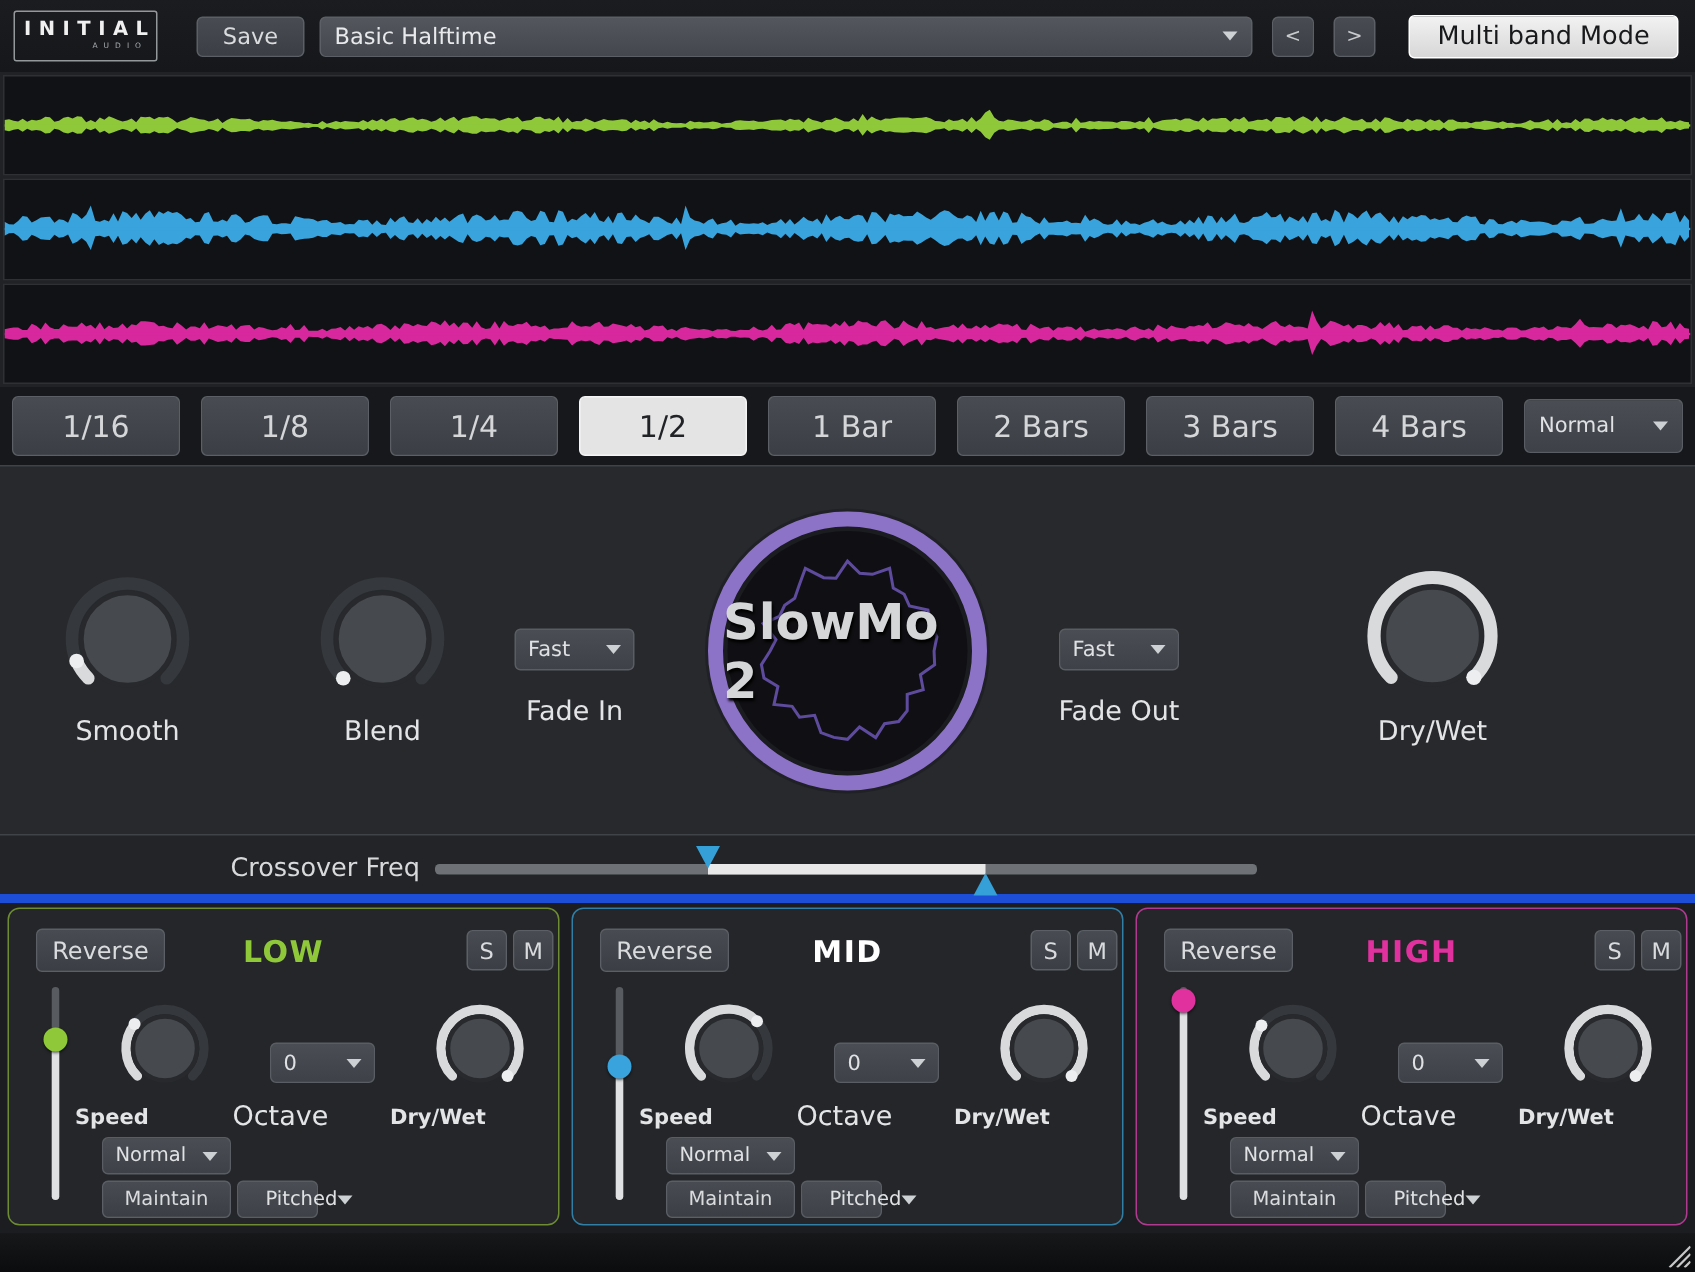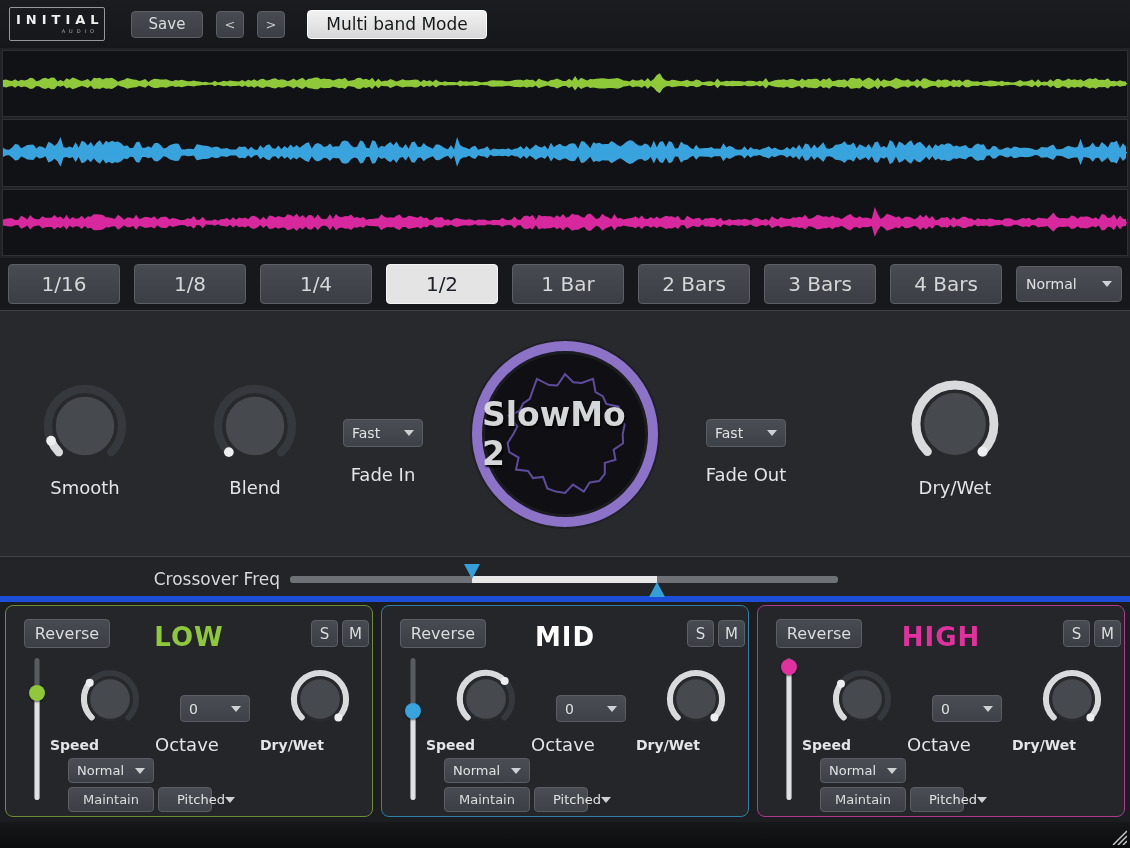--- a/index.html
+++ b/index.html
@@ -48,21 +48,21 @@
   .xtrack { position:absolute; left:290px; top:19px; width:548px; height:7px; background:#6e7276; border-radius:3px; }
   .xfill { position:absolute; top:0; height:7px; background:#e8e8e8; }
   .xh { position:absolute; width:0; height:0; }
   .xh-down { top:7px; border-left:8px solid transparent; border-right:8px solid transparent; border-top:15px solid #35a0d8; }
   .xh-up { top:25px; border-left:8px solid transparent; border-right:8px solid transparent; border-bottom:15px solid #35a0d8; }
 
   
   .bands { height:220px; background:#1b1d20; display:flex; justify-content:space-between; padding:3px 5px; }
   .panel { position:relative; width:368px; height:212px; background:#24262a; border:1px solid; border-radius:8px; }
   .reverse-btn { position:absolute; left:18px; top:13px; width:86px; height:29px; font-size:16px; }
-  .band-title { position:absolute; left:0; top:16px; width:100%; text-align:center; font-size:26px; font-weight:bold; letter-spacing:1px; }
+  .band-title { position:absolute; left:0; top:16px; width:100%; text-align:center; font-size:20px; font-weight:bold; letter-spacing:1px; }
   .sm-btn { position:absolute; top:14px; width:27px; height:27px; font-size:15px; }
   .s-btn { left:305px; } .m-btn { left:336px; }
   .vslider { position:absolute; left:18px; top:52px; width:26px; height:142px; cursor:pointer; }
   .vtrack { position:absolute; left:50%; transform:translateX(-50%); width:5px; border-radius:3px; }
   .vhandle { position:absolute; left:50%; transform:translateX(-50%); width:16px; height:16px; border-radius:50%; box-shadow:0 1px 2px rgba(0,0,0,.6); }
   .bknob { position:absolute; }
   .bk-speed { left:73px; top:62px; } .bk-drywet { left:283px; top:62px; }
   .blabel-sm { position:absolute; width:120px; top:131px; font-size:14px; font-weight:bold; color:#e2e4e6; }
   .blabel-speed { left:44px; } .blabel-drywet { left:254px; }
   .blabel-oct { position:absolute; left:149px; top:128px; width:120px; font-size:18px; color:#e2e4e6; }
@@ -79,20 +79,24 @@
 <body>
 
 <div class="app">
 
   <div class="topbar">
     <div class="logo">
       <div class="logo-main">INITIAL</div>
       <div class="logo-sub">AUDIO</div>
     </div>
     <div class="btn save-btn">Save</div>
+    <div class="preset">
+      <span>Basic Halftime</span>
+      <span class="dd-arrow"></span>
+    </div>
     <div class="btn nav-btn">&lt;</div>
     <div class="btn nav-btn">&gt;</div>
     <div class="btn mode-btn">Multi band Mode</div>
   </div>
 
   <div class="waves">
     <div class="lane">
         <svg viewBox="0 0 1114 62" preserveAspectRatio="none">
           <polygon points="0,27.6 3,27.0 6,28.0 9,28.5 12,26.7 15,28.7 18,27.4 21,27.9 24,27.2 27,25.5 30,25.8 33,28.6 36,28.0 39,26.1 42,25.5 45,26.6 48,25.2 51,25.4 54,28.9 57,27.6 60,29.0 63,25.9 66,27.3 69,25.2 72,26.2 75,27.6 78,28.5 81,27.8 84,26.5 87,28.9 90,25.4 93,25.8 96,25.4 99,27.0 102,25.6 105,25.9 108,25.4 111,27.1 114,29.2 117,28.0 120,27.2 123,25.7 126,26.3 129,27.0 132,27.4 135,28.5 138,27.8 141,26.6 144,29.4 147,27.6 150,26.3 153,26.5 156,27.1 159,27.1 162,26.8 165,28.1 168,28.6 171,27.6 174,27.9 177,27.3 180,28.1 183,28.7 186,28.6 189,28.1 192,28.8 195,29.0 198,29.6 201,29.2 204,30.1 207,30.0 210,28.2 213,29.9 216,29.1 219,28.2 222,29.0 225,28.1 228,28.5 231,28.7 234,28.9 237,27.5 240,28.9 243,27.2 246,28.3 249,26.7 252,28.4 255,26.8 258,26.3 261,28.0 264,27.6 267,26.3 270,25.9 273,27.6 276,26.8 279,27.3 282,28.7 285,27.8 288,26.0 291,28.1 294,26.5 297,25.4 300,28.1 303,26.3 306,26.0 309,25.2 312,25.1 315,26.9 318,26.2 321,26.5 324,26.5 327,28.0 330,27.1 333,26.1 336,26.8 339,25.4 342,28.5 345,27.9 348,27.5 351,25.6 354,25.4 357,27.1 360,26.4 363,27.8 366,25.3 369,29.2 372,26.3 375,28.9 378,28.2 381,28.3 384,26.6 387,27.7 390,29.0 393,28.0 396,26.9 399,27.7 402,27.8 405,27.6 408,27.0 411,27.3 414,29.4 417,27.4 420,28.8 423,27.8 426,29.4 429,27.0 432,29.0 435,29.6 438,28.7 441,29.4 444,29.5 447,29.4 450,29.9 453,28.0 456,29.0 459,28.7 462,29.1 465,29.0 468,28.4 471,28.9 474,29.9 477,29.4 480,29.3 483,28.0 486,27.7 489,28.0 492,28.1 495,27.9 498,28.6 501,28.7 504,28.2 507,27.6 510,27.4 513,27.2 516,28.1 519,26.8 522,27.6 525,27.2 528,29.1 531,26.1 534,27.5 537,28.2 540,29.1 543,27.6 546,27.4 549,26.0 552,27.2 555,28.5 558,28.5 561,26.4 564,28.3 567,23.8 570,27.9 573,25.3 576,26.9 579,27.9 582,26.5 585,26.8 588,26.3 591,26.0 594,25.9 597,26.0 600,26.5 603,26.3 606,26.1 609,25.6 612,26.5 615,28.1 618,28.3 621,29.0 624,27.1 627,28.1 630,27.9 633,26.7 636,28.8 639,25.6 642,28.7 645,26.5 648,22.7 651,21.1 654,25.9 657,28.0 660,28.4 663,27.2 666,27.6 669,28.2 672,28.7 675,28.3 678,27.2 681,28.6 684,28.6 687,27.1 690,27.7 693,29.7 696,29.2 699,28.6 702,28.7 705,29.9 708,26.1 711,29.3 714,29.0 717,28.2 720,28.6 723,28.2 726,28.5 729,28.5 732,28.6 735,29.3 738,28.2 741,28.2 744,28.5 747,29.3 750,28.2 753,29.0 756,25.7 759,29.6 762,28.6 765,27.7 768,27.3 771,27.2 774,26.7 777,27.8 780,26.5 783,26.5 786,27.8 789,28.4 792,26.0 795,28.1 798,26.6 801,26.7 804,26.3 807,26.3 810,28.6 813,26.4 816,27.2 819,25.5 822,28.6 825,28.2 828,27.3 831,27.5 834,26.7 837,28.7 840,25.6 843,25.7 846,26.4 849,25.7 852,28.5 855,26.6 858,25.1 861,26.5 864,28.4 867,25.3 870,29.0 873,26.7 876,27.9 879,28.4 882,27.2 885,25.4 888,26.5 891,27.8 894,27.9 897,26.8 900,28.9 903,29.0 906,26.6 909,29.0 912,25.8 915,26.2 918,27.7 921,28.5 924,28.9 927,26.8 930,28.1 933,27.0 936,27.4 939,29.0 942,27.1 945,28.2 948,27.2 951,29.5 954,27.3 957,27.2 960,28.6 963,28.9 966,28.7 969,29.6 972,28.7 975,28.6 978,27.9 981,28.2 984,28.7 987,29.3 990,28.3 993,29.4 996,29.2 999,29.9 1002,29.8 1005,28.9 1008,27.6 1011,29.0 1014,29.0 1017,28.2 1020,27.1 1023,29.6 1026,26.9 1029,29.6 1032,28.9 1035,29.4 1038,26.9 1041,29.0 1044,26.6 1047,26.5 1050,28.2 1053,27.7 1056,26.0 1059,27.6 1062,26.7 1065,27.8 1068,26.8 1071,28.7 1074,27.1 1077,25.8 1080,26.9 1083,25.7 1086,27.5 1089,27.3 1092,27.5 1095,25.8 1098,28.6 1101,28.2 1104,29.0 1107,27.7 1110,28.6 1113,28.9 1113,32.9 1110,33.1 1107,34.0 1104,32.8 1101,33.6 1098,33.2 1095,35.7 1092,34.1 1089,34.3 1086,34.2 1083,35.8 1080,34.7 1077,35.7 1074,34.5 1071,33.1 1068,34.8 1065,33.9 1062,34.8 1059,34.0 1056,35.5 1053,34.0 1050,33.5 1047,35.1 1044,35.0 1041,32.8 1038,34.7 1035,32.5 1032,32.9 1029,32.3 1026,34.7 1023,32.3 1020,34.5 1017,33.5 1014,32.8 1011,32.8 1008,34.0 1005,32.9 1002,32.1 999,32.0 996,32.6 993,32.5 990,33.4 987,32.5 984,33.1 981,33.5 978,33.8 975,33.2 972,33.0 969,32.2 966,33.1 963,32.9 960,33.1 957,34.4 954,34.3 951,32.3 948,34.4 945,33.6 942,34.5 939,32.8 936,34.2 933,34.6 930,33.6 927,34.8 924,32.9 921,33.2 918,34.0 915,35.4 912,35.7 909,32.8 906,35.0 903,32.8 900,32.9 897,34.8 894,33.8 891,33.9 888,35.0 885,36.1 882,34.4 879,33.3 876,33.8 873,34.9 870,32.8 867,36.2 864,33.4 861,35.0 858,36.3 855,35.0 852,33.3 849,35.7 846,35.1 843,35.7 840,35.9 837,33.1 834,34.9 831,34.2 828,34.4 825,33.5 822,33.2 819,35.9 816,34.4 813,35.1 810,33.2 807,35.2 804,35.3 801,34.9 798,34.9 795,33.6 792,35.5 789,33.3 786,33.9 783,35.1 780,35.0 777,33.8 774,34.9 771,34.4 768,34.4 765,34.0 762,33.2 759,32.3 756,35.7 753,32.8 750,33.6 747,32.5 744,33.2 741,33.5 738,33.5 735,32.5 732,33.1 729,33.2 726,33.2 723,33.5 720,33.1 717,33.5 714,32.8 711,32.6 708,35.4 705,32.0 702,33.1 699,33.1 696,32.6 693,32.2 690,34.0 687,34.5 684,33.1 681,33.1 678,34.4 675,33.5 672,33.1 669,33.5 666,34.0 663,34.5 660,33.3 657,33.7 654,35.6 651,40.0 648,38.4 645,35.0 642,33.1 639,35.8 636,33.0 633,34.9 630,33.8 627,33.6 624,34.5 621,32.8 618,33.4 615,33.6 612,35.0 609,35.9 606,35.4 603,35.2 600,35.0 597,35.5 594,35.6 591,35.5 588,35.2 585,34.7 582,35.1 579,33.8 576,34.7 573,36.1 570,33.8 567,37.5 564,33.4 561,35.1 558,33.3 555,33.2 552,34.5 549,35.5 546,34.2 543,34.0 540,32.7 537,33.5 534,34.1 531,35.4 528,32.7 525,34.4 522,34.0 519,34.8 516,33.6 513,34.4 510,34.2 507,34.1 504,33.5 501,33.0 498,33.2 495,33.8 492,33.6 489,33.7 486,33.9 483,33.7 480,32.5 477,32.5 474,32.0 471,32.9 468,33.3 465,32.8 462,32.7 459,33.1 456,32.8 453,33.7 450,32.0 447,32.4 444,32.4 441,32.4 438,33.0 435,32.3 432,32.8 429,34.6 426,32.4 423,33.9 420,33.0 417,34.3 414,32.4 411,34.3 408,34.6 405,34.0 402,33.9 399,34.0 396,34.7 393,33.7 390,32.8 387,34.0 384,35.0 381,33.5 378,33.5 375,32.9 372,35.3 369,32.7 366,36.1 363,33.9 360,35.1 357,34.5 354,36.0 351,35.9 348,34.2 345,33.8 342,33.3 339,36.0 336,34.8 333,35.4 330,34.5 327,33.7 324,35.0 321,35.0 318,35.3 315,34.7 312,36.3 309,36.2 306,35.5 303,35.3 300,33.6 297,36.0 294,35.0 291,33.6 288,35.5 285,33.9 282,33.1 279,34.4 276,34.8 273,34.1 270,35.6 267,35.2 264,34.1 261,33.7 258,35.2 255,34.7 252,33.3 249,34.8 246,33.4 243,34.4 240,32.8 237,34.1 234,32.8 231,33.1 228,33.3 225,33.6 222,32.8 219,33.5 216,32.8 213,32.0 210,33.5 207,31.9 204,31.8 201,32.6 198,32.3 195,32.8 192,33.0 189,33.6 186,33.2 183,33.0 180,33.7 177,34.3 174,33.8 171,34.1 168,33.1 165,33.6 162,34.8 159,34.5 156,34.5 153,35.1 150,35.2 147,34.1 144,32.4 141,34.9 138,33.9 135,33.2 132,34.3 129,34.6 126,35.2 123,35.8 120,34.4 117,33.7 114,32.6 111,34.5 108,36.0 105,35.6 102,35.9 99,34.6 96,36.0 93,35.7 90,36.1 87,32.9 84,35.1 81,33.9 78,33.2 75,34.1 72,35.3 69,36.2 66,34.3 63,35.6 60,32.8 57,34.0 54,32.9 51,36.1 48,36.2 45,34.9 42,36.0 39,35.4 36,33.7 33,33.1 30,35.7 27,36.0 24,34.4 21,33.8 18,34.3 15,33.0 12,34.9 9,33.2 6,33.7 3,34.6 0,34.0" fill="#8fc93a"></polygon>
           <rect x="0" y="30.25" width="1114" height="1.5" fill="#8fc93a"></rect>

